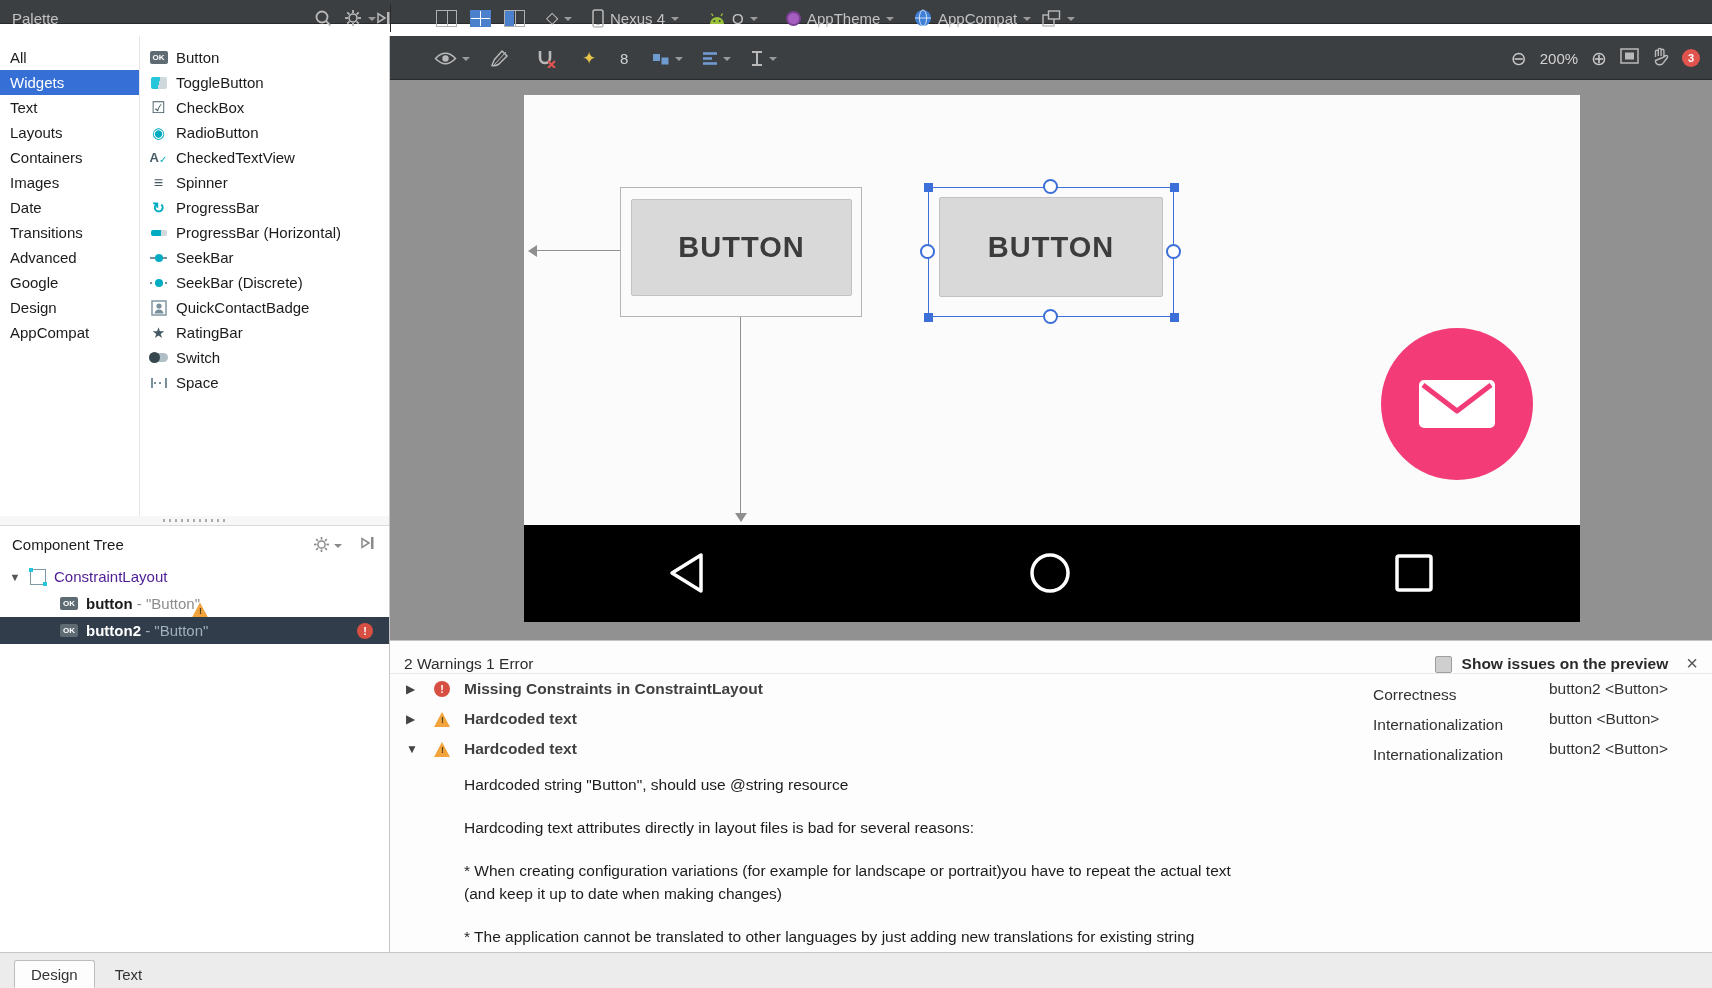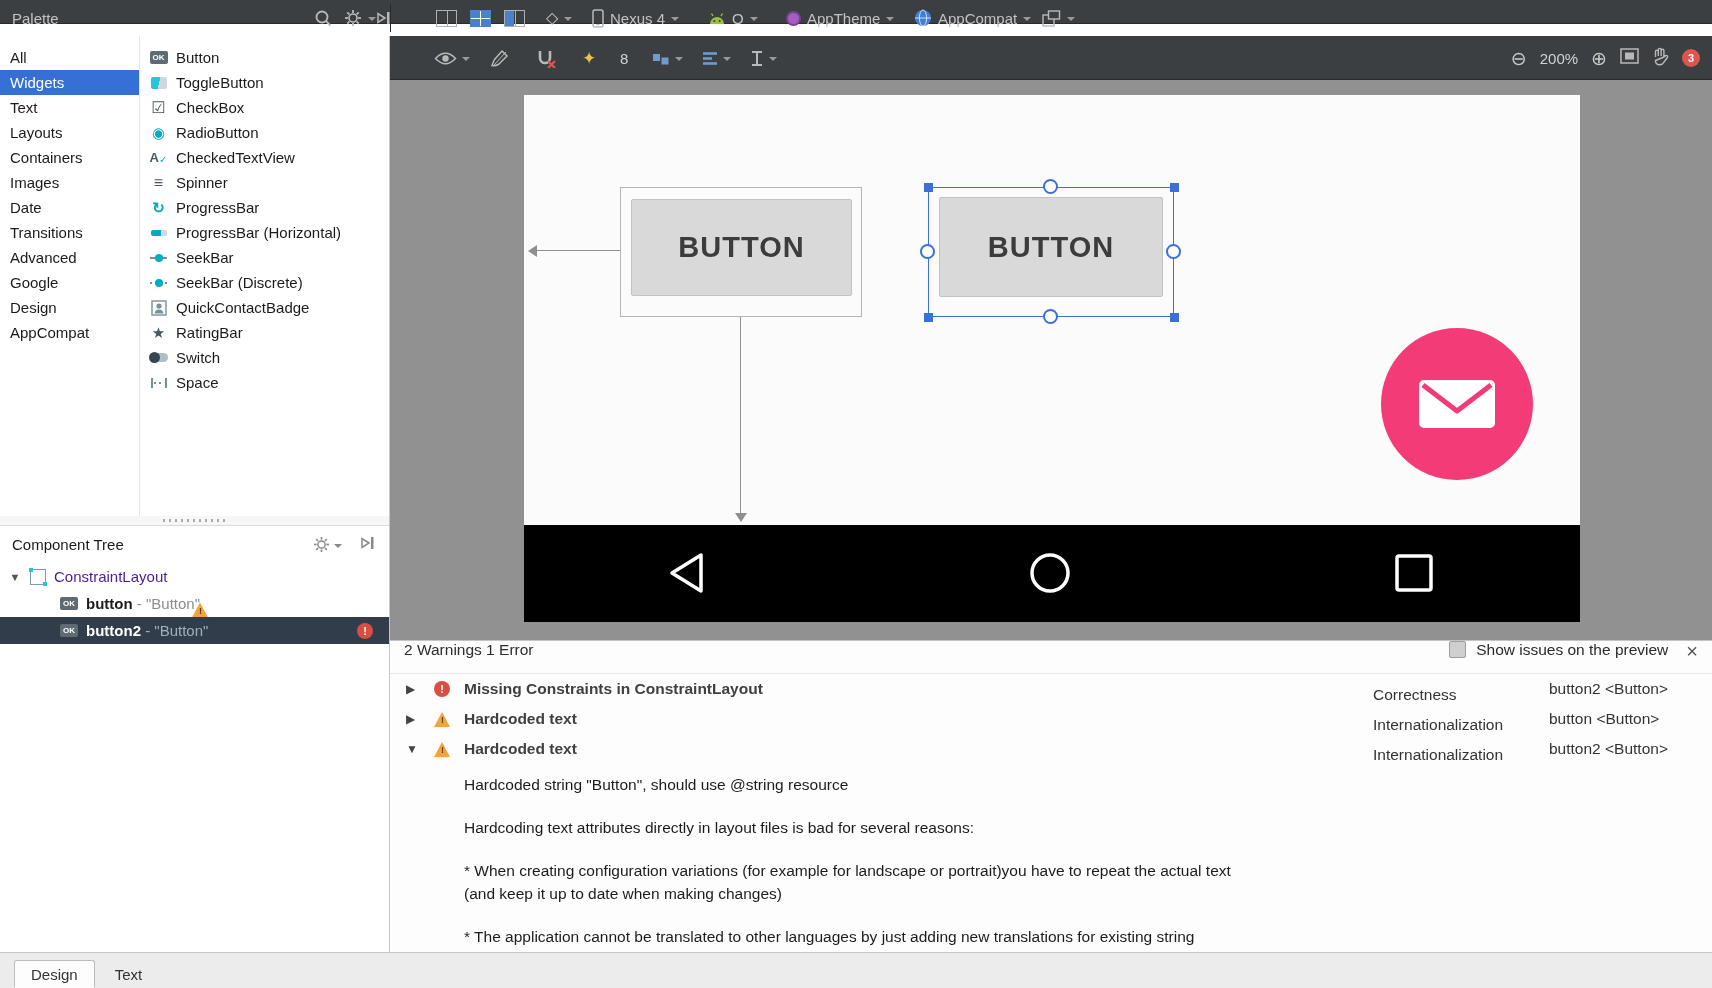--- a/index.html
+++ b/index.html
@@ -98,24 +98,24 @@
   .handle-sq { position:absolute; width:9px; height:9px; background:#3d6fd9; }
   .handle-ci { position:absolute; width:15px; height:15px; border-radius:50%; background:#fff; border:2px solid #3d6fd9; }
   .h-line { position:absolute; background:#8f8f8f; }
   .arr-left { position:absolute; width:0; height:0; border-top:6px solid transparent; border-bottom:6px solid transparent; border-right:9px solid #8f8f8f; }
   .arr-down { position:absolute; width:0; height:0; border-left:6px solid transparent; border-right:6px solid transparent; border-top:9px solid #8f8f8f; }
   .fab { position:absolute; left:991px; top:248px; width:152px; height:152px; border-radius:50%; background:#f23b77;
      display:flex; align-items:center; justify-content:center; }
   .navicon { position:absolute; }
   
   .issues { position:absolute; left:390px; top:640px; width:1322px; height:312px; background:#fdfdfd; border-top:1px solid #c4c4c4; overflow:hidden; color:#1c1c1c; }
-  .iss-header { height:33px; display:flex; align-items:flex-start; padding:0 14px; border-bottom:1px solid #e8e8e8; font-size:15.5px; color:#2d2d2d; }
+  .iss-header { height:33px; display:flex; align-items:flex-end; padding:0 14px; border-bottom:1px solid #e8e8e8; font-size:15.5px; color:#2d2d2d; }
   .iss-header .spacer { flex:1; }
   .iss-check { width:17px; height:17px; background:#cfcfcf; border:1px solid #9e9e9e; border-radius:2px; margin-right:10px; }
-  .iss-show-label { font-weight:normal; color:#2a2a2a; margin-right:18px; }
+  .iss-show-label { font-weight:bold; color:#2a2a2a; margin-right:18px; }
   .iss-close { font-size:20px; color:#555; line-height:1; }
   .issue-row { position:relative; height:30px; display:flex; align-items:center; font-size:15.5px; }
   .ir-arrow { position:absolute; left:16px; color:#444; font-size:12px; }
   .ir-icon { position:absolute; left:44px; }
   .ir-title { position:absolute; left:74px; font-weight:bold; color:#404040; }
   .ir-cat { position:absolute; left:983px; color:#333;margin-top:12px; }
   .ir-comp { position:absolute; left:1159px; color:#333; }
   .iss-detail { padding:9px 24px 0 74px; font-size:15.5px; line-height:23px; color:#1c1c1c; }
   .iss-detail .gap { margin-top:20px; }
   

